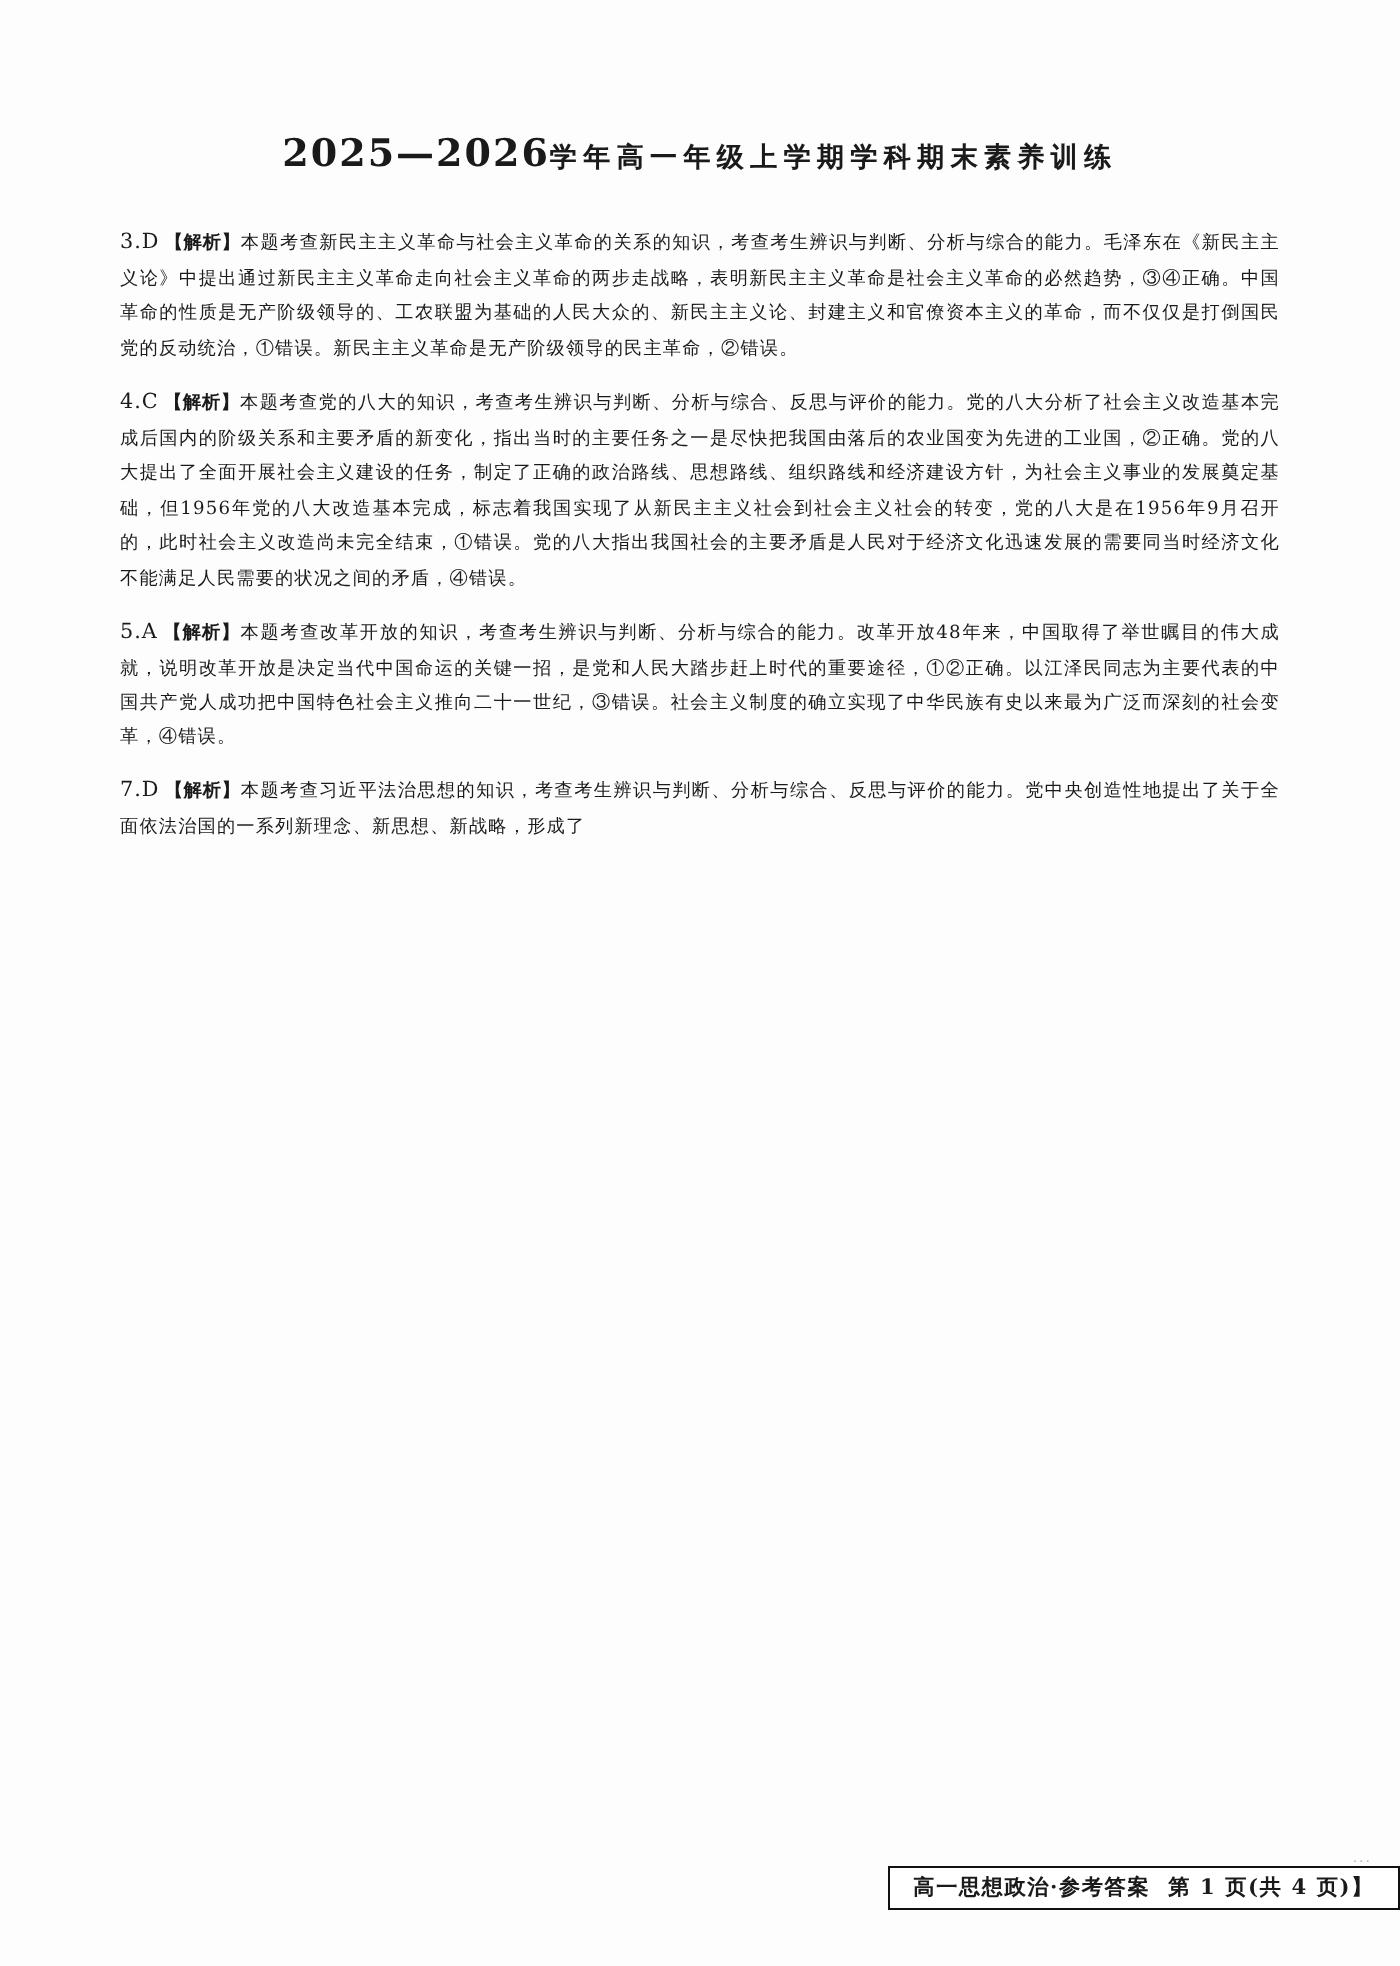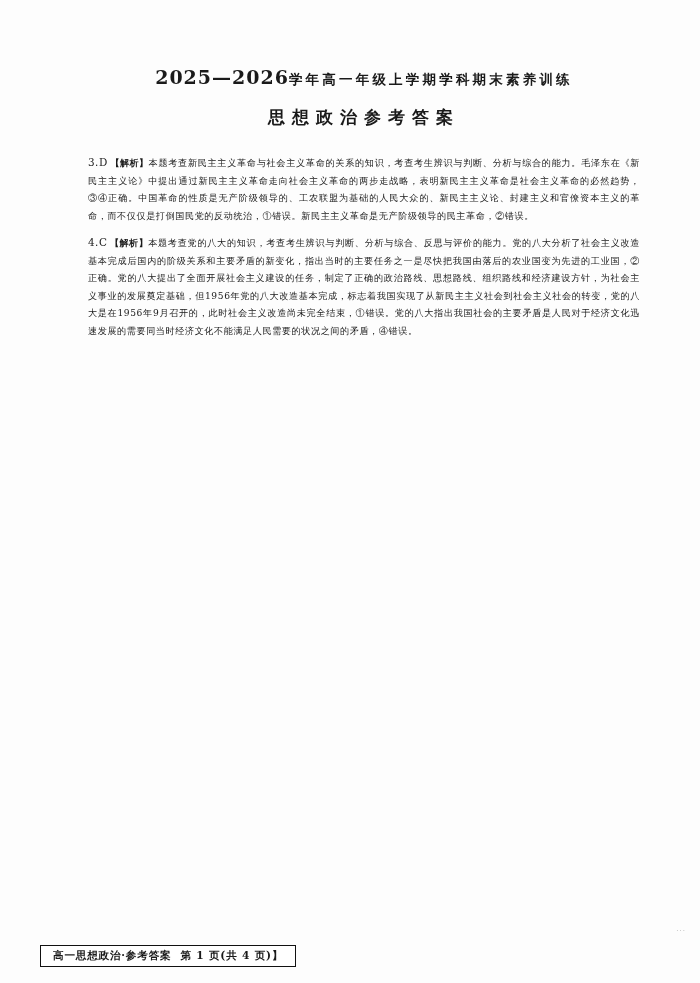--- a/index.html
+++ b/index.html
@@ -12,21 +12,21 @@
     background: #ffffff;
     font-family: "DejaVu Serif", serif;
     color: #1a1a1a;
     overflow: hidden;
   }
   .page {
     position: relative;
     width: 700px;
     height: 983px;
     box-sizing: border-box;
-    padding: 56px 60px 0 88px;
+    padding: 56px 60px 0 60px;
     background: #fdfdfd;
   }
   .title-line {
     text-align: center;
     white-space: nowrap;
     margin-top: 10px;
   }
   .title-year {
     font-size: 19px;
     letter-spacing: 1px;
@@ -72,22 +72,22 @@
     font-weight: bold;
     letter-spacing: 0.3px;
   }
   .body-text {
     letter-spacing: 0.6px;
   }
   .footer {
     position: absolute;
     left: 0;
     right: 0;
-    bottom: 16px;
-    text-align: left;
+    bottom: 28px;
+    text-align: right;
     margin-left: 40px;
   }
   .footer-box {
     display: inline-block;
     border: 1.1px solid #111;
     padding: 2.5px 12px 3.5px 12px;
     font-size: 10.6px;
     font-weight: bold;
     letter-spacing: 0.8px;
     background: #fff;
@@ -103,36 +103,41 @@
 </style>
 </head>
 <body>
 
 <div class="page">
 
   <div class="title-line">
     <span class="title-year">2025—2026</span><span class="title-rest">学年高一年级上学期学科期末素养训练</span>
   </div>
 
-  <div class="subtitle">思想政治参考答案</div>
 
   <div class="answers">
 
 
 
     <div class="item">
       <span class="num">3.</span><span class="choice">D</span><span class="tag">【解析】</span><span class="body-text">本题考查新民主主义革命与社会主义革命的关系的知识，考查考生辨识与判断、分析与综合的能力。毛泽东在《新民主主义论》中提出通过新民主主义革命走向社会主义革命的两步走战略，表明新民主主义革命是社会主义革命的必然趋势，③④正确。中国革命的性质是无产阶级领导的、工农联盟为基础的人民大众的、新民主主义论、封建主义和官僚资本主义的革命，而不仅仅是打倒国民党的反动统治，①错误。新民主主义革命是无产阶级领导的民主革命，②错误。</span>
     </div>
 
     <div class="item">
       <span class="num">4.</span><span class="choice">C</span><span class="tag">【解析】</span><span class="body-text">本题考查党的八大的知识，考查考生辨识与判断、分析与综合、反思与评价的能力。党的八大分析了社会主义改造基本完成后国内的阶级关系和主要矛盾的新变化，指出当时的主要任务之一是尽快把我国由落后的农业国变为先进的工业国，②正确。党的八大提出了全面开展社会主义建设的任务，制定了正确的政治路线、思想路线、组织路线和经济建设方针，为社会主义事业的发展奠定基础，但1956年党的八大改造基本完成，标志着我国实现了从新民主主义社会到社会主义社会的转变，党的八大是在1956年9月召开的，此时社会主义改造尚未完全结束，①错误。党的八大指出我国社会的主要矛盾是人民对于经济文化迅速发展的需要同当时经济文化不能满足人民需要的状况之间的矛盾，④错误。</span>
     </div>
 
+    <div class="item">
+      <span class="num">5.</span><span class="choice">A</span><span class="tag">【解析】</span><span class="body-text">本题考查改革开放的知识，考查考生辨识与判断、分析与综合的能力。改革开放48年来，中国取得了举世瞩目的伟大成就，说明改革开放是决定当代中国命运的关键一招，是党和人民大踏步赶上时代的重要途径，①②正确。以江泽民同志为主要代表的中国共产党人成功把中国特色社会主义推向二十一世纪，③错误。社会主义制度的确立实现了中华民族有史以来最为广泛而深刻的社会变革，④错误。</span>
+    </div>
 
 
+    <div class="item">
+      <span class="num">7.</span><span class="choice">D</span><span class="tag">【解析】</span><span class="body-text">本题考查习近平法治思想的知识，考查考生辨识与判断、分析与综合、反思与评价的能力。党中央创造性地提出了关于全面依法治国的一系列新理念、新思想、新战略，形成了</span>
+    </div>
 
   </div>
 
   <div class="corner">···</div>
 
   <div class="footer">
     <span class="footer-box"><span>高一思想政治·参考答案</span>&nbsp;&nbsp;<span>第 1 页(共 4 页)</span><span>】</span></span>
   </div>
 
 </div>

